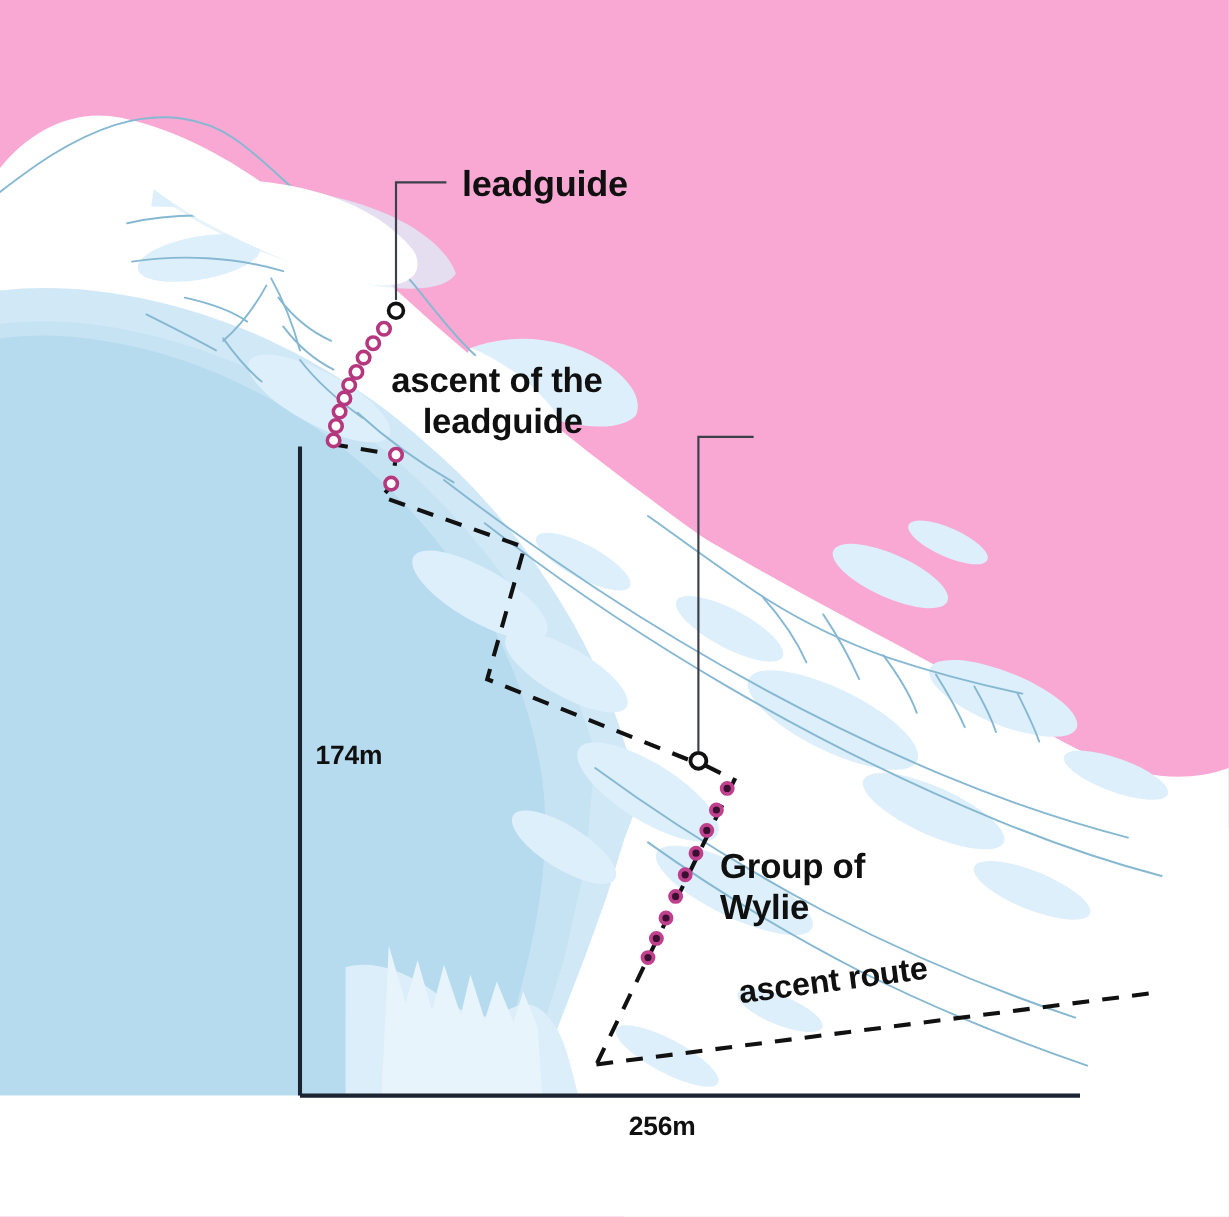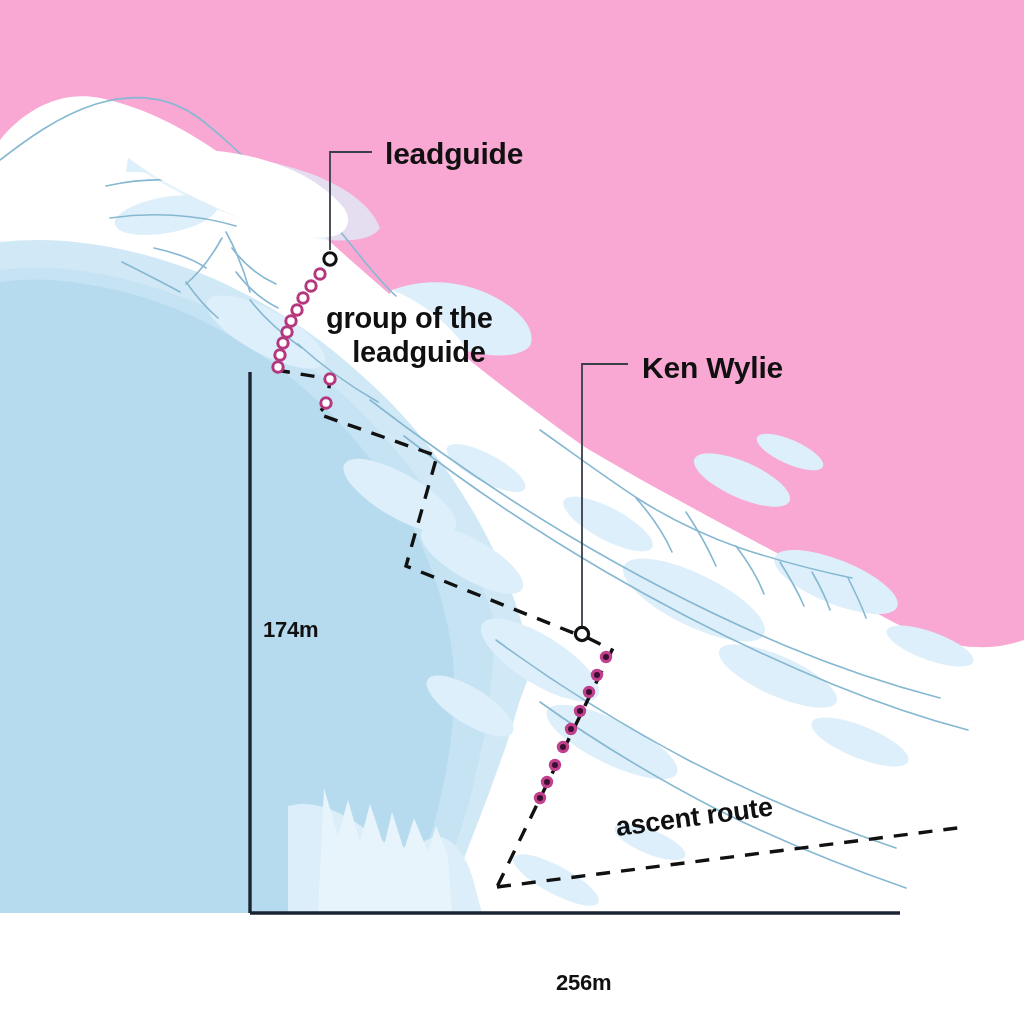--- a/index.html
+++ b/index.html
@@ -194,26 +194,29 @@
       </g>
     </g>
 
     <line x1="250" y1="372" x2="250" y2="913" stroke="#1b2430" stroke-width="3.4"></line>
     <line x1="250" y1="913" x2="900" y2="913" stroke="#1b2430" stroke-width="3.4"></line>
   </svg>
 
   <div class="lbl lbl-big" style="left:385px; top:136px;">leadguide</div>
 
   <div class="lbl lbl-mid" style="left:326px; top:301px; width:220px;">
-    <div>group of the</div>
+    <div>ascent of the</div>
     <div style="text-align:center;width:186px;">leadguide</div>
   </div>
 
-  <div class="lbl lbl-big" style="left:642px; top:350px;">Ken Wylie</div>
-
+
+  <div class="lbl lbl-mid" style="left:600px; top:706px; width:200px;">
+    <div>Group of</div>
+    <div>Wylie</div>
+  </div>
 
   <div class="lbl lbl-ascent" style="left:618px; top:812px; transform:rotate(-7.5deg);">ascent route</div>
 
   <div class="lbl lbl-dim" style="left:263px; top:605px;margin-top:12px;">174m</div>
 
-  <div class="lbl lbl-dim" style="left:556px; top:926px;margin-top:44px;">256m</div>
+  <div class="lbl lbl-dim" style="left:524px; top:926px;">256m</div>
 
 </div>
 
 </body></html>

